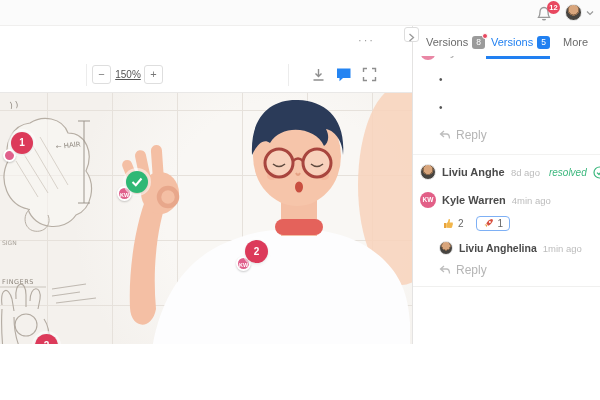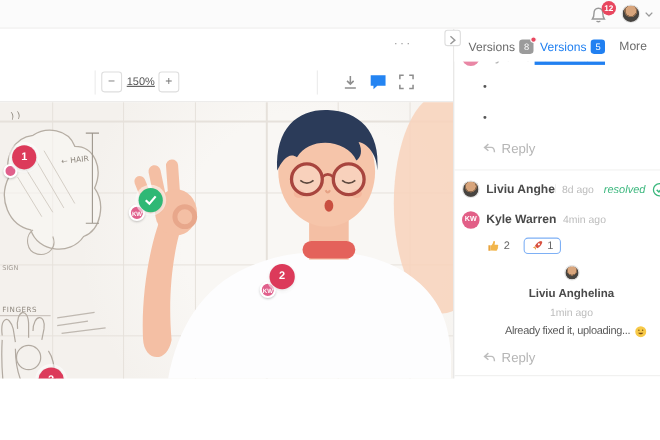--- a/index.html
+++ b/index.html
@@ -65,21 +65,21 @@
   .bullet-text { font-size:10px; letter-spacing:-0.3px; line-height:15.5px; color:#5a5a5a; width:150px; }
   .reply-row { display:flex; align-items:center; gap:5px; margin:6px 0 0 26px; font-size:12px; color:#b5b5b5; }
   .resolved-row { margin-top:12px; padding-top:9px; border-top:1px solid #f2f2f1; }
   .res-author { font-size:11px; font-weight:600; color:#4a4a4a; max-width:92px; overflow:hidden; white-space:nowrap; }
   .res-status { font-size:10px; color:#3bb77d; font-style:italic; margin-left:3px; }
   .thread2 { margin-top:12px; }
   .reactions { display:flex; align-items:center; gap:8px; margin:8px 0 0 26px; }
   .chip { display:flex; align-items:center; gap:4px; font-size:10px; color:#666; padding:2px 4px; }
   .chip.selected { border:1px solid #7eb0f5; border-radius:4px; background:#fff; padding:1px 6px; }
   .nested { margin-top:10px; }
-  .nested .row { padding-left:26px;flex-direction:column; }
+  .nested .row { padding-left:26px; }
   .nested .c-avatar { width:14px; height:14px; }
   .nested .body-text { margin-left:46px; width:140px; display:flex; align-items:center; gap:4px; }
   .thread3 { margin-top:9px; padding-top:8px; border-top:1px solid #f0f0ef; }
 
   .cursor { position:absolute; left:561px; top:366px; z-index:9; }
 </style>
 </head>
 <body>
 
 <div class="screen">
@@ -255,29 +255,20 @@
               </svg>
             <span>1</span>
           </div>
         </div>
         <div class="nested">
           <div class="row">
             <div class="c-avatar avatar-photo"></div>
             <span class="author" style="font-size:10.5px">Liviu Anghelina</span>
             <span class="time">1min ago</span>
           </div>
-          <div class="body-text">
-            <span>Already fixed it, uploading...</span>
-            <svg width="11" height="11">
-                <circle cx="5.5" cy="5.5" r="5" fill="#f7c948"></circle>
-                <circle cx="3.8" cy="4.3" r=".7" fill="#7a5b12"></circle>
-                <circle cx="7.2" cy="4.3" r=".7" fill="#7a5b12"></circle>
-                <path d="M3.2 6.5 C4 8.3 7 8.3 7.8 6.5 Z" fill="#7a4a12"></path>
-              </svg>
-          </div>
         </div>
         <div class="reply-row" style="margin-top:8px">
           <svg width="12" height="10">
               <path d="M5 1 L1.5 4 L5 7 M1.5 4 H7.5 C10 4 10.5 6 10.5 8.5" fill="none" stroke="#bdbdbd" stroke-width="1.3"></path>
             </svg>
           <span>Reply</span>
         </div>
       </div>
 
       <div class="thread3">

